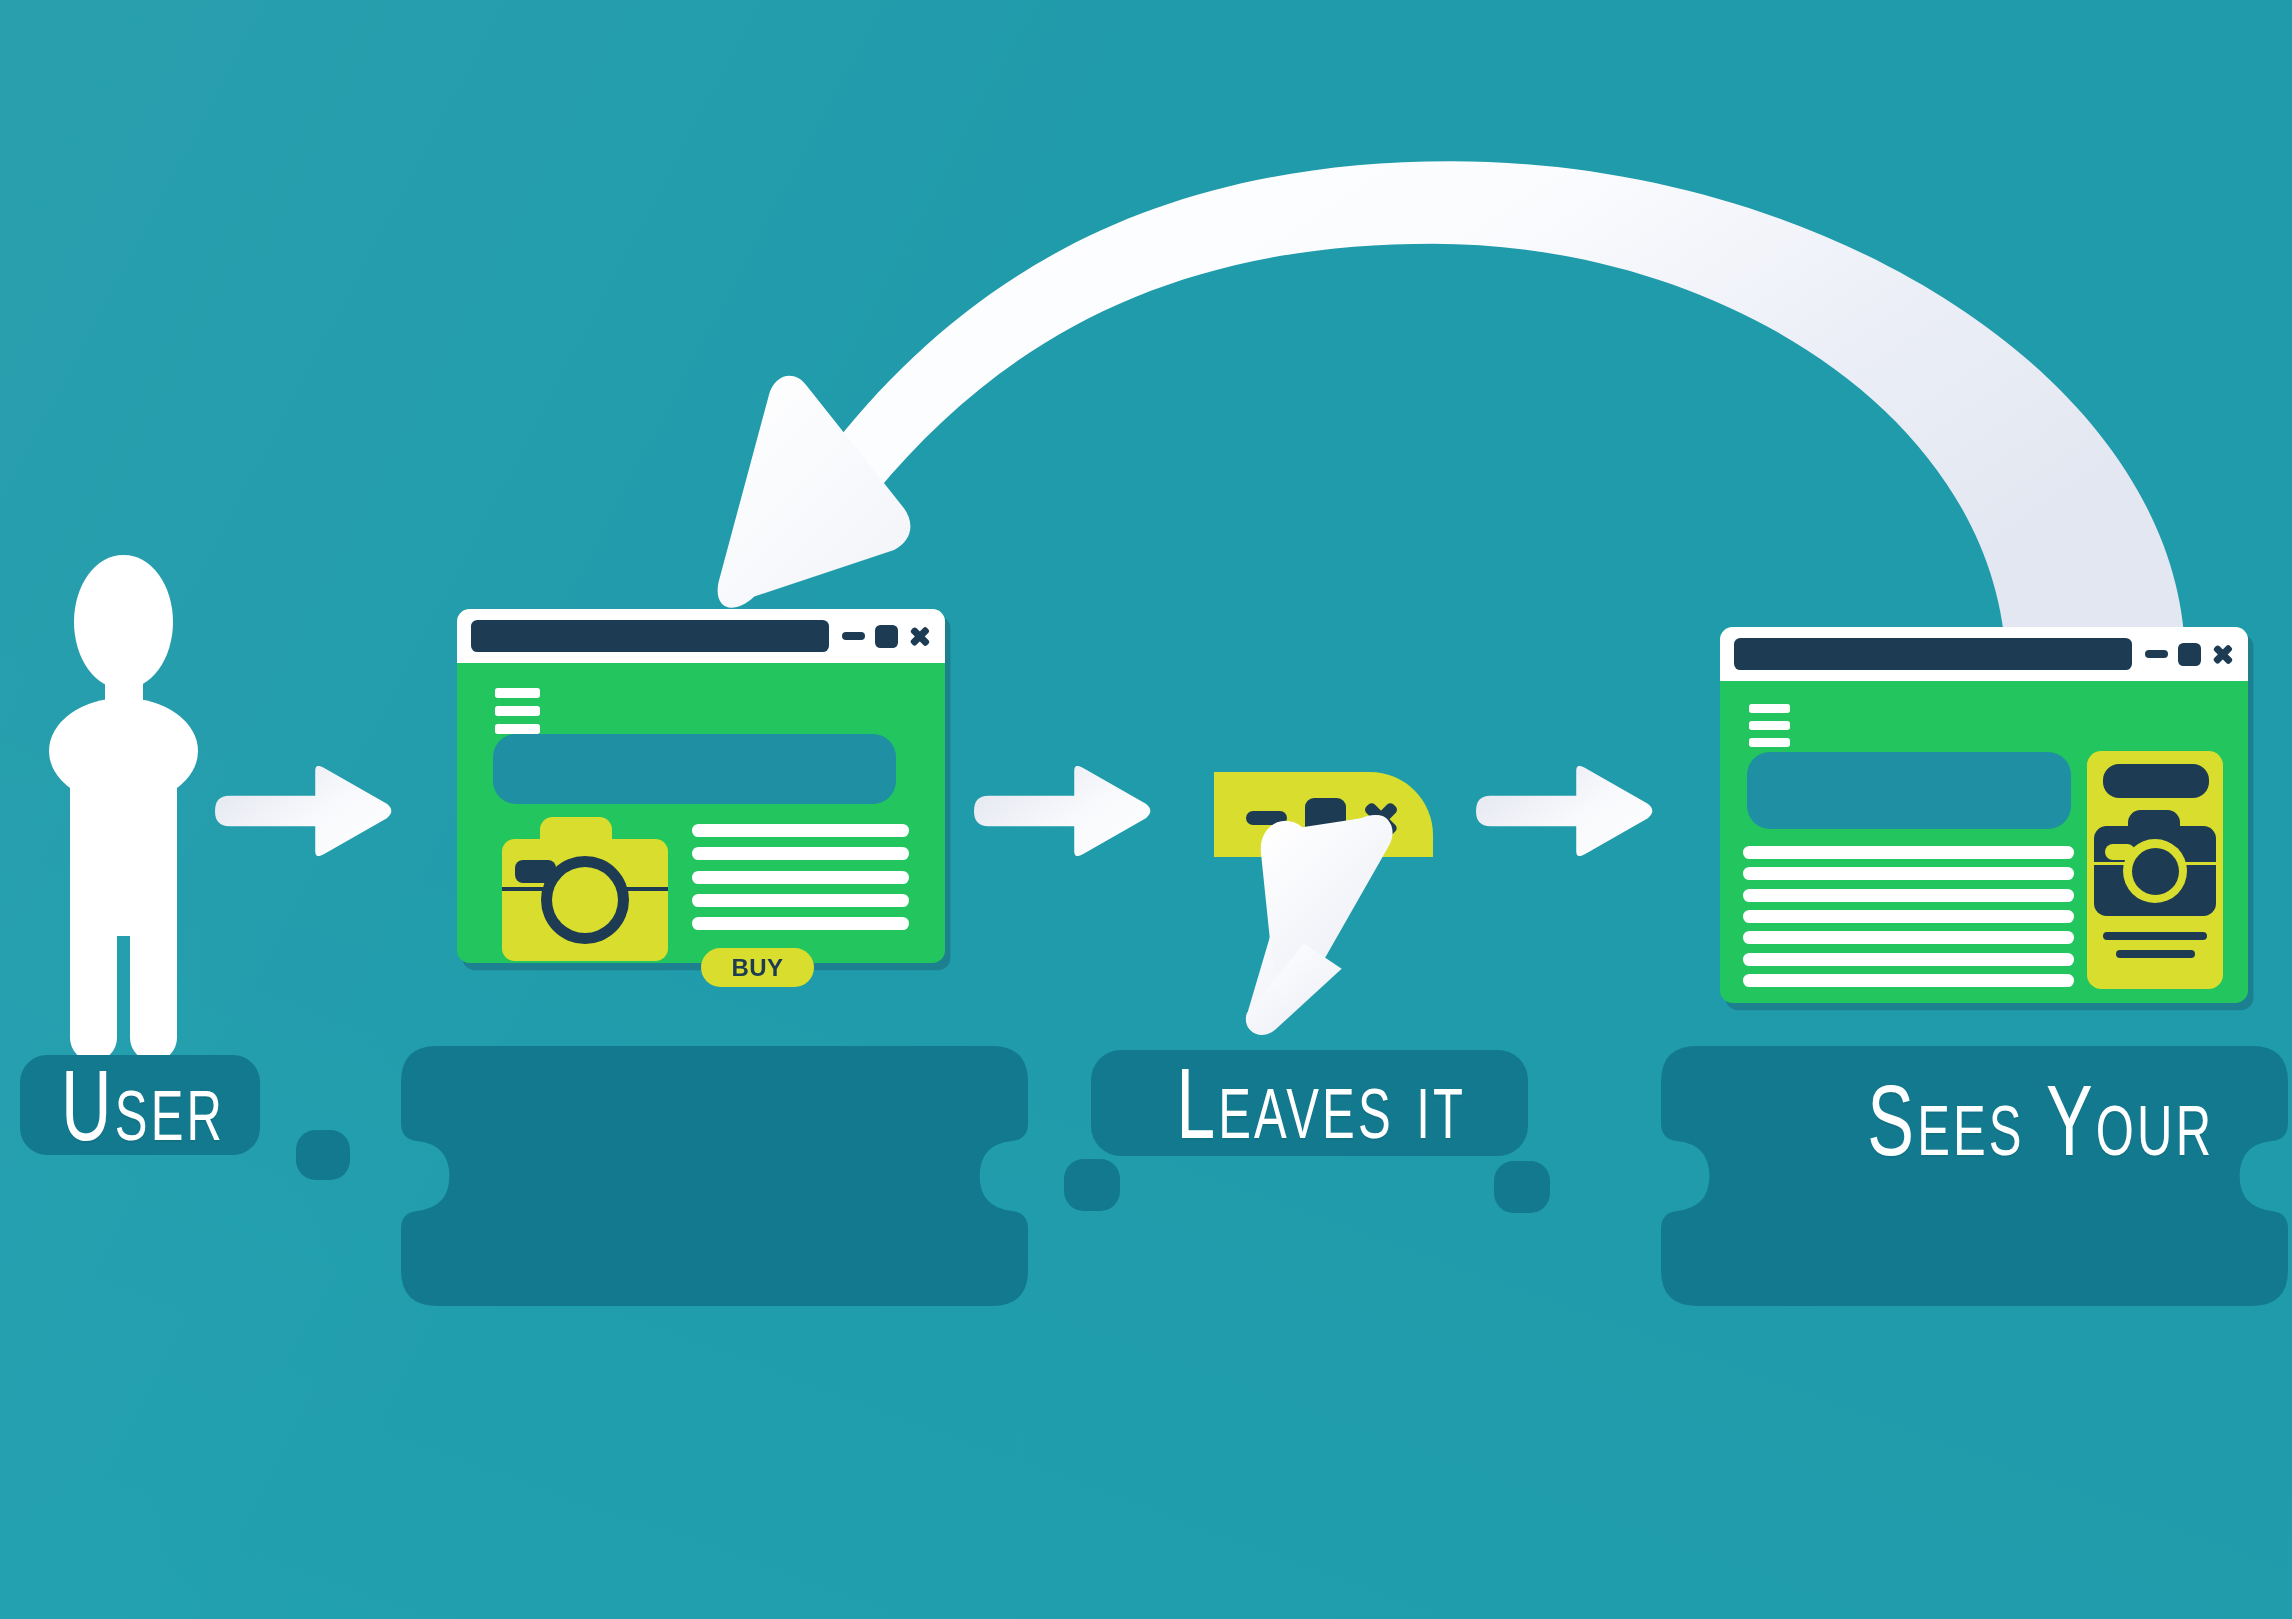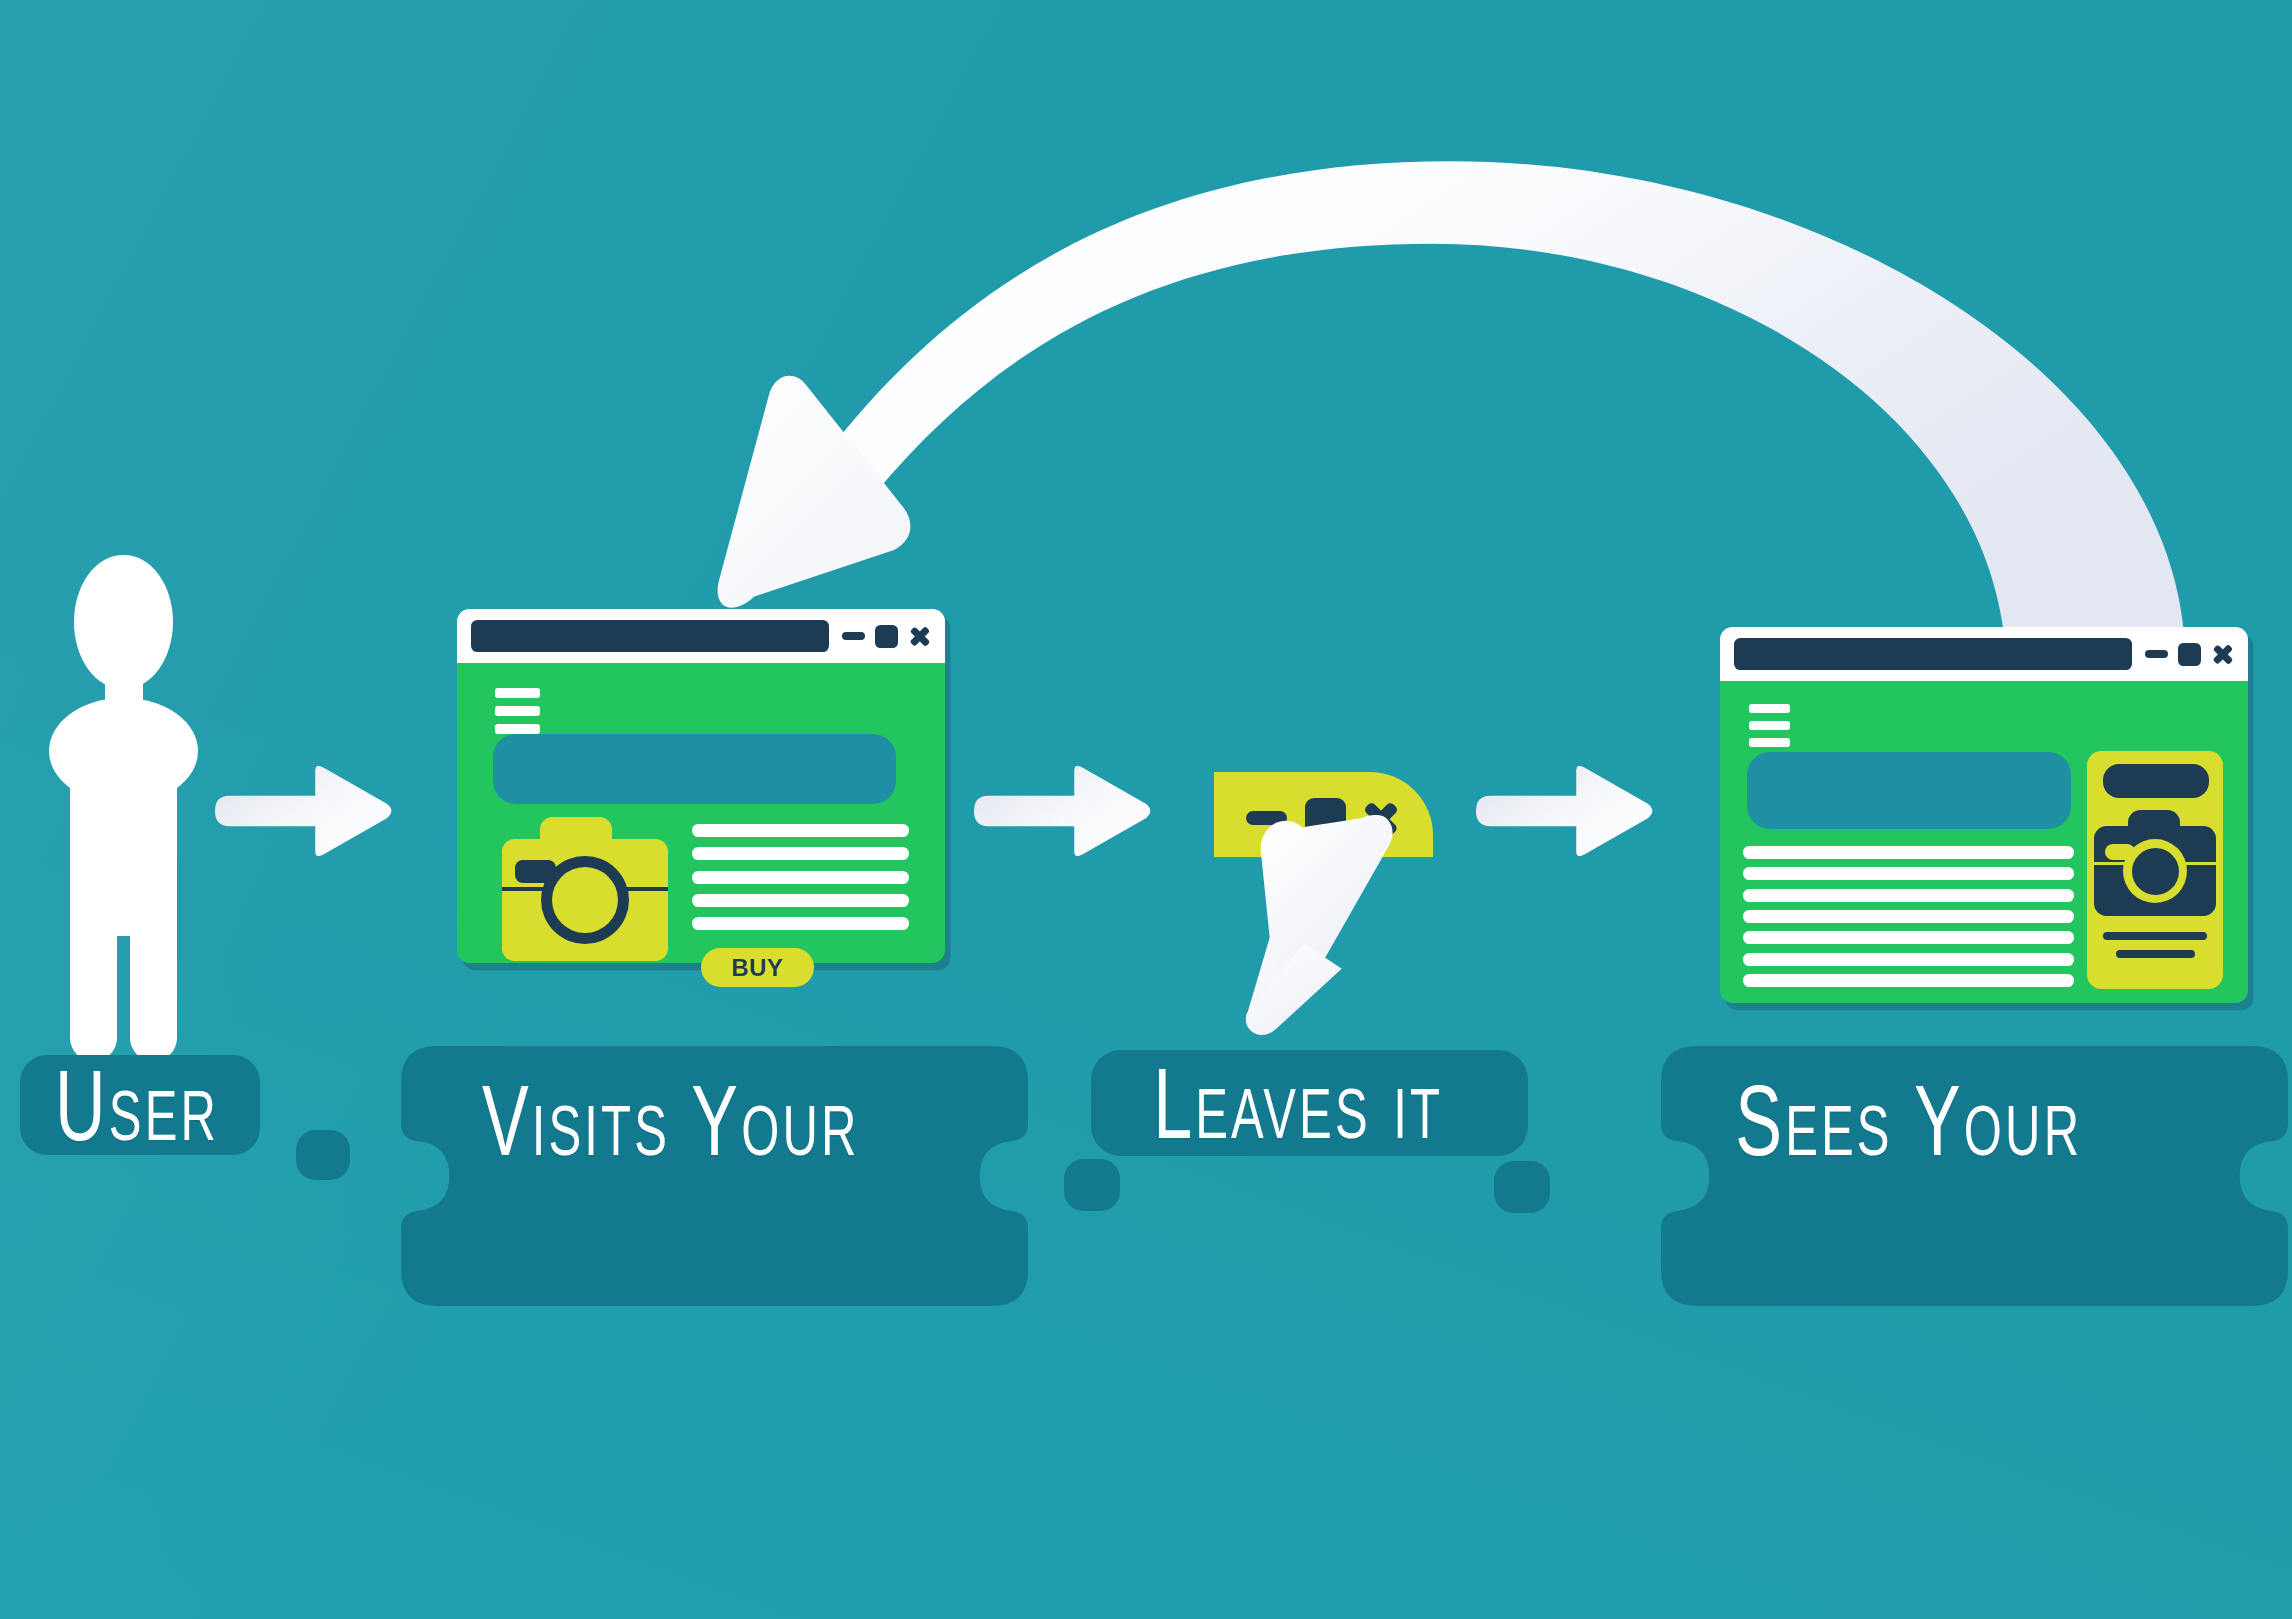--- a/index.html
+++ b/index.html
@@ -100,21 +100,21 @@
 
   
   #bigarrow{left:663px;top:161px;width:1576px;height:502px;}
 
   
   .label{
     position:absolute;color:#ffffff;text-align:center;
     font-family:"Liberation Sans", sans-serif;
     font-weight:400;font-stretch:condensed;
     line-height:1.02;
-    display:flex;align-items:center;justify-content:flex-start;
+    display:flex;align-items:center;justify-content:flex-end;
   }
   .label .txt{
     font-family:"Liberation Sans Narrow","Liberation Sans",sans-serif;
     transform:scaleX(.70);
     transform-origin:center;
     white-space:pre;
     font-variant:small-caps;
     letter-spacing:4.5px;
     font-size:100px;
     text-shadow:0 1.8px 0 rgba(0,0,0,.06);
@@ -359,23 +359,20 @@
         Q 700 290 660 290 L 40 290 Q 0 290 0 250 L 0 204
         Q 0 186 18 184 Q 54 180 54 145 Q 54 110 18 106 Q 0 104 0 86 L 0 40
         Q 0 0 40 0 Z"></path>
     </svg>
   </div>
 
   <div class="label" style="left:19.7px;top:1055px;width:240px;height:100px;">
     <span class="txt">User</span>
   </div>
 
-  <div class="label" style="left:401px;top:1062px;width:627px;height:116px;">
-    <span class="txt">Visits Your</span>
-  </div>
 
   <div class="label" style="left:1091px;top:1050px;width:437px;height:106px;">
     <span class="txt">Leaves it</span>
   </div>
 
   <div class="label" style="left:1661px;top:1062px;width:627px;height:116px;">
     <span class="txt">Sees Your</span>
   </div>
 
 </div>

